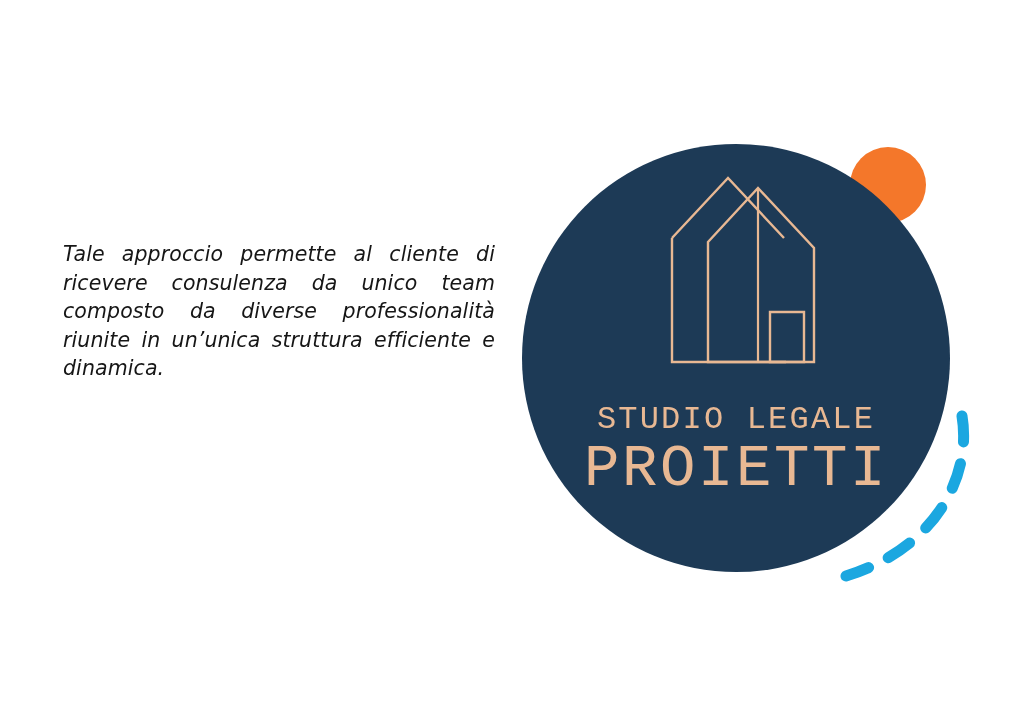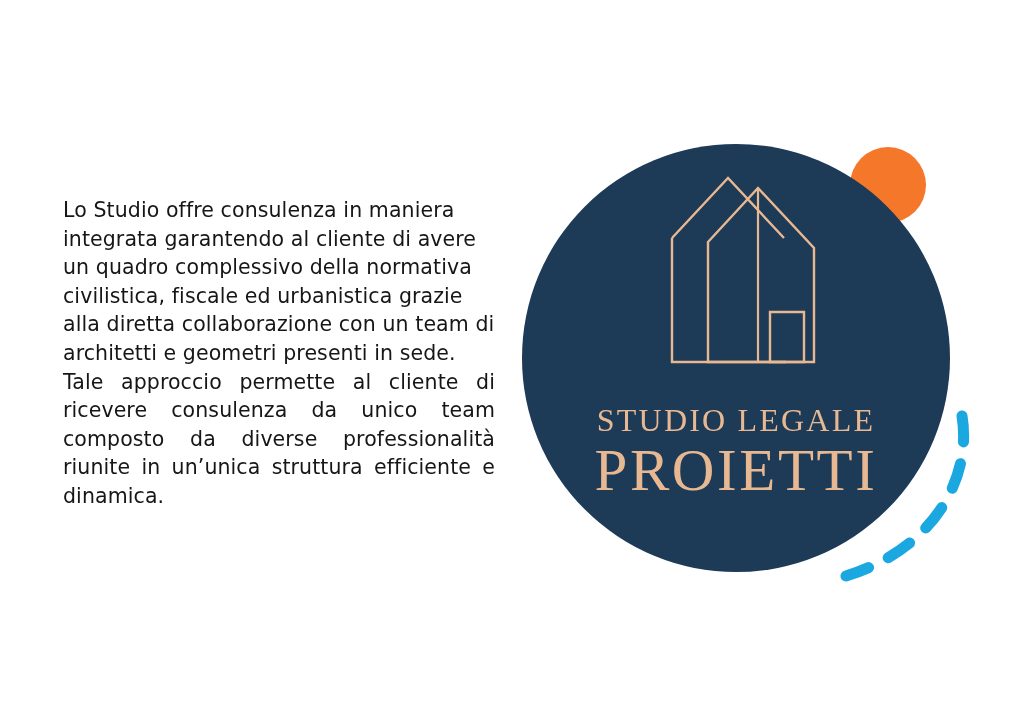--- a/index.html
+++ b/index.html
@@ -29,20 +29,22 @@
     line-height: 28.6px;
     letter-spacing: 0.1px;
     margin: 0;
   }
   .paragraph.first {
     text-align: left;
   }
   .paragraph.second {
     text-align: justify;
     text-justify: inter-word;
+    margin-top: 44px;
+    font-style: italic;
   }
 
   
   .logo-area {
     position: absolute;
     left: 510px;
     top: 130px;
     width: 470px;
     height: 470px;
   }
@@ -79,40 +81,39 @@
     height: 190px;
     pointer-events: none;
   }
   .logo-text {
     position: absolute;
     left: 0;
     top: 270px;
     width: 452px;
     text-align: center;
     color: #e8b893;
-    font-family: Liberation Serif, serif;
+    font-family: Liberation Mono, monospace;
     font-weight: 300;
   }
   .logo-text .line1 {
     font-size: 32px;
     letter-spacing: 2.2px;
     line-height: 40px;
   }
   .logo-text .line2 {
     font-size: 59px;
     letter-spacing: 2.6px;
     line-height: 56px;
     margin-top: 2px;
   }
 </style>
 </head>
 <body>
 
 <div class="text-column">
-  <p class="paragraph first">Lo Studio offre consulenza in maniera integrata garantendo al cliente di avere un quadro complessivo della normativa civilistica, fiscale ed urbanistica grazie alla diretta collaborazione con un team di architetti e geometri presenti in sede.</p>
   <p class="paragraph second">Tale approccio permette al cliente di ricevere consulenza da unico team composto da diverse professionalità riunite in un’unica struttura efficiente e dinamica.</p>
 </div>
 
 <div class="logo-area">
 
   <div class="orange-circle"></div>
 
   <div class="navy-circle"></div>
 
   <svg class="house-icon" viewBox="0 0 200 236">

